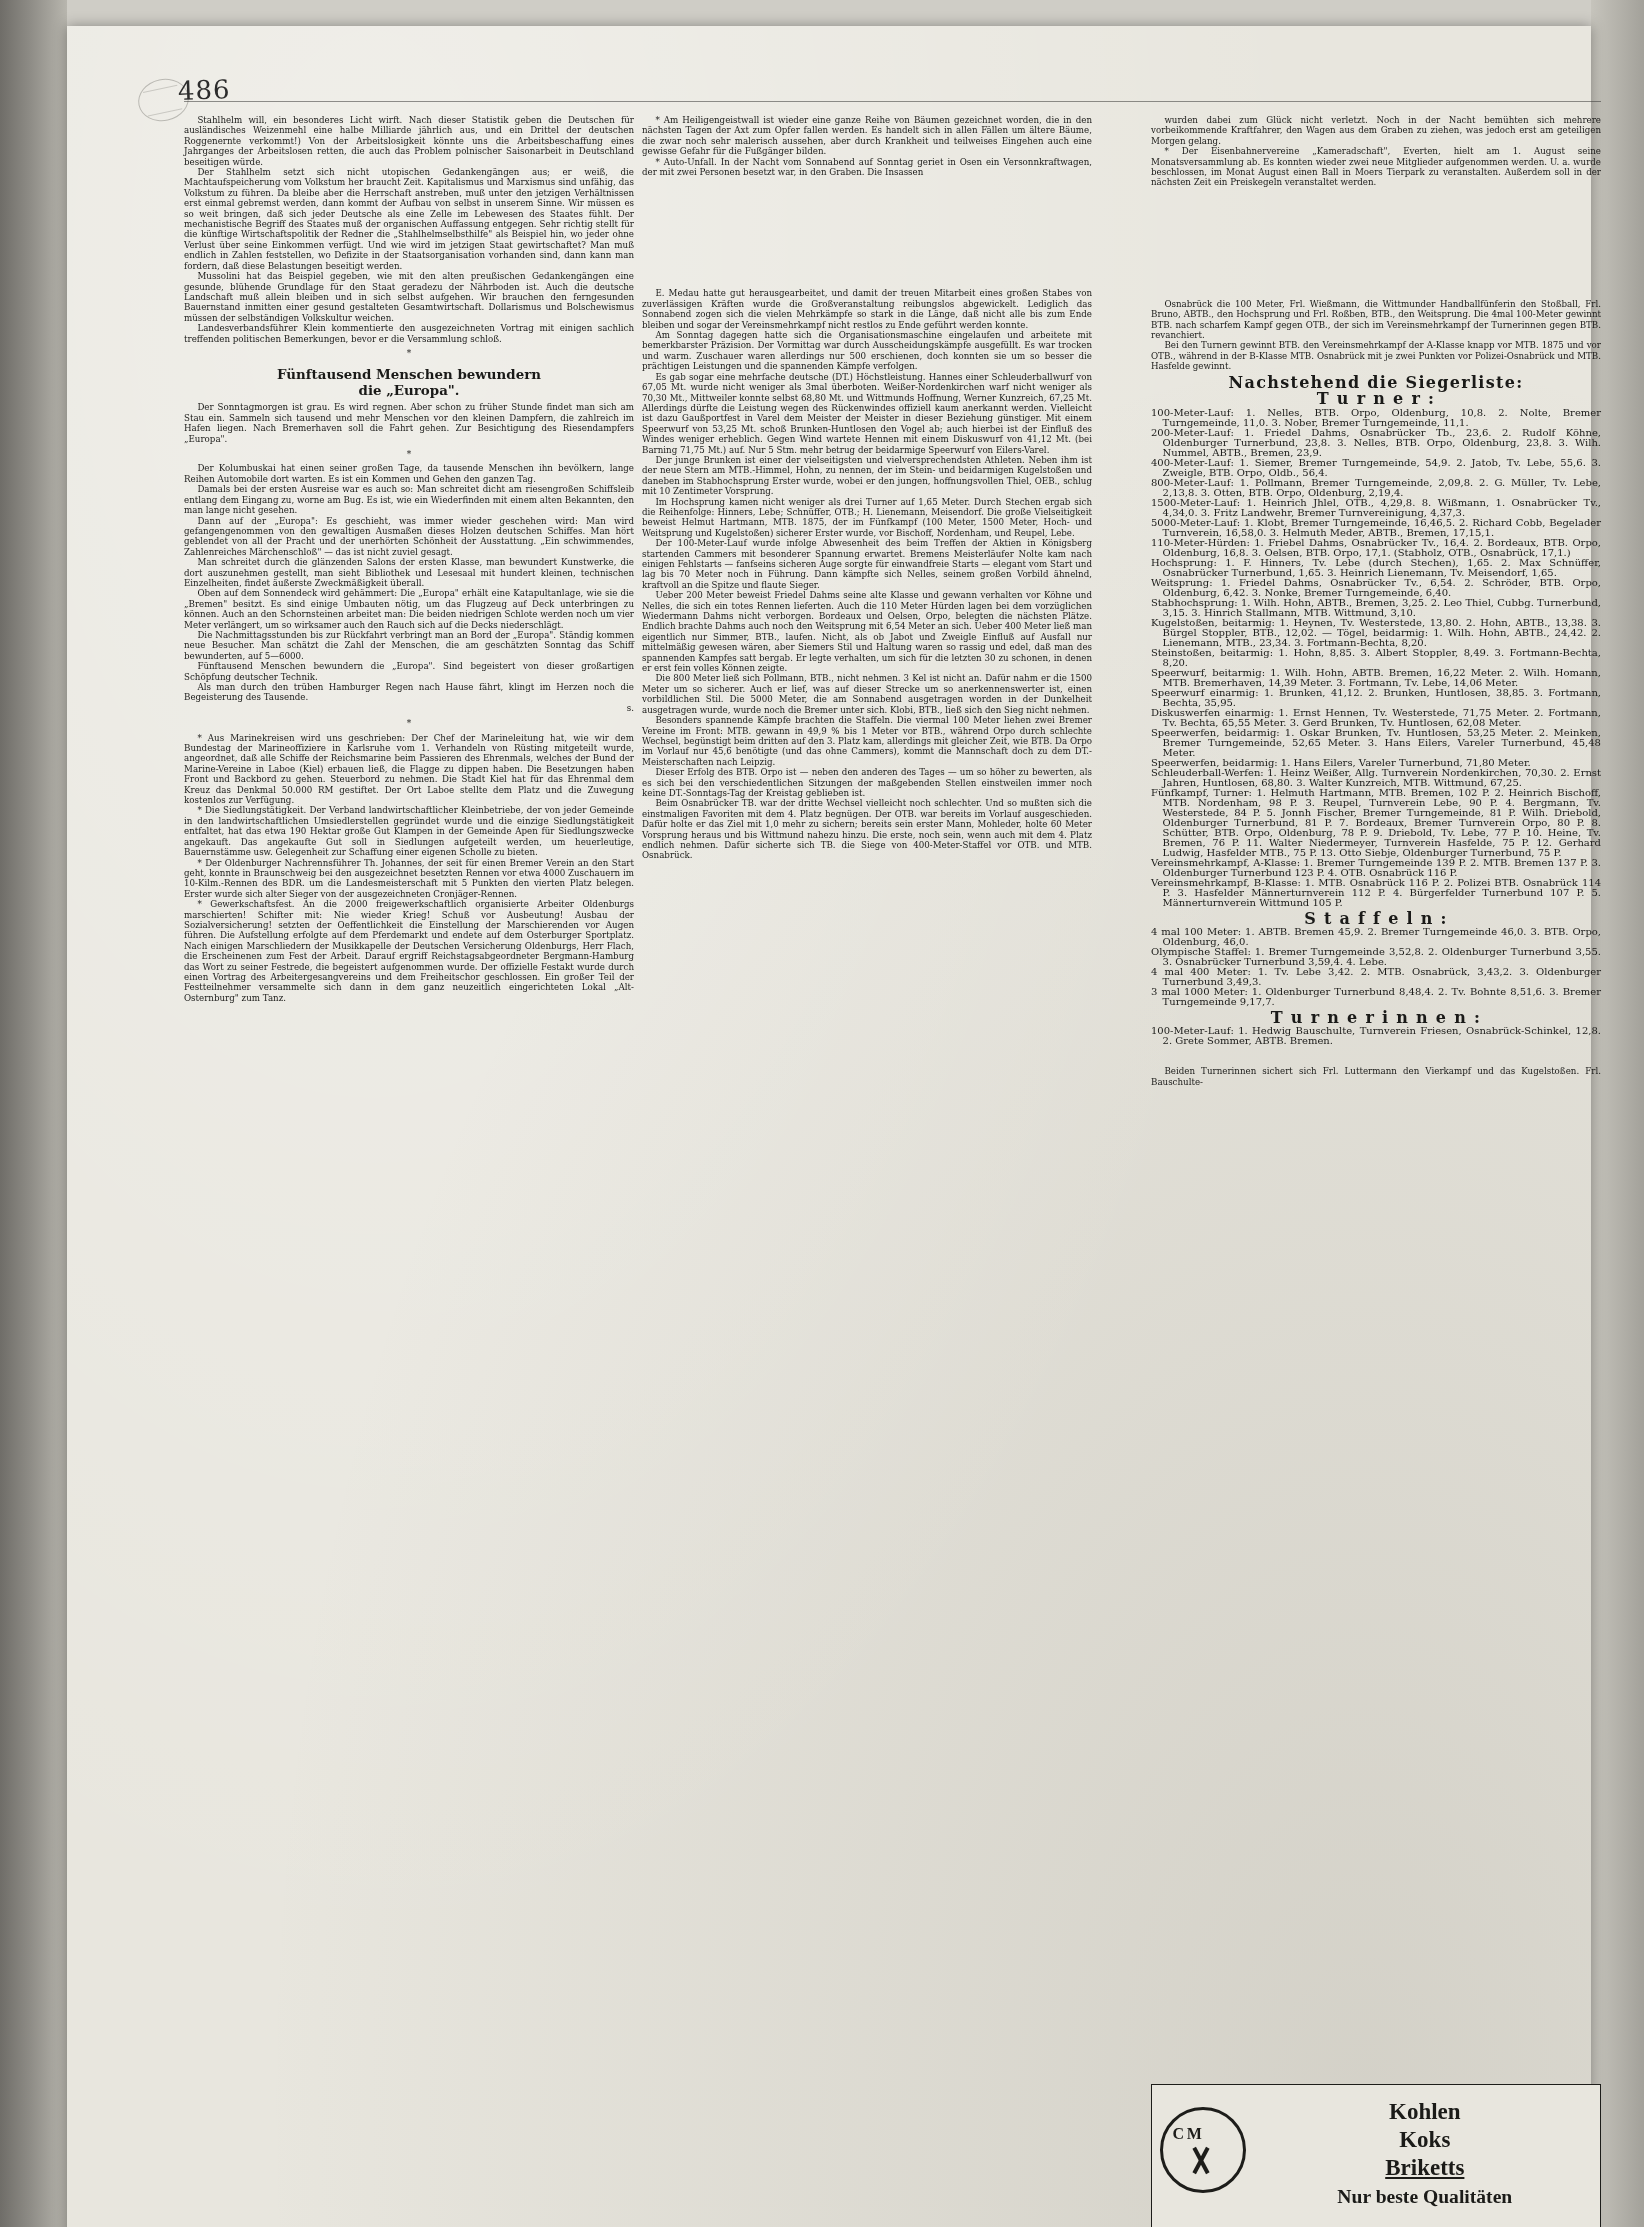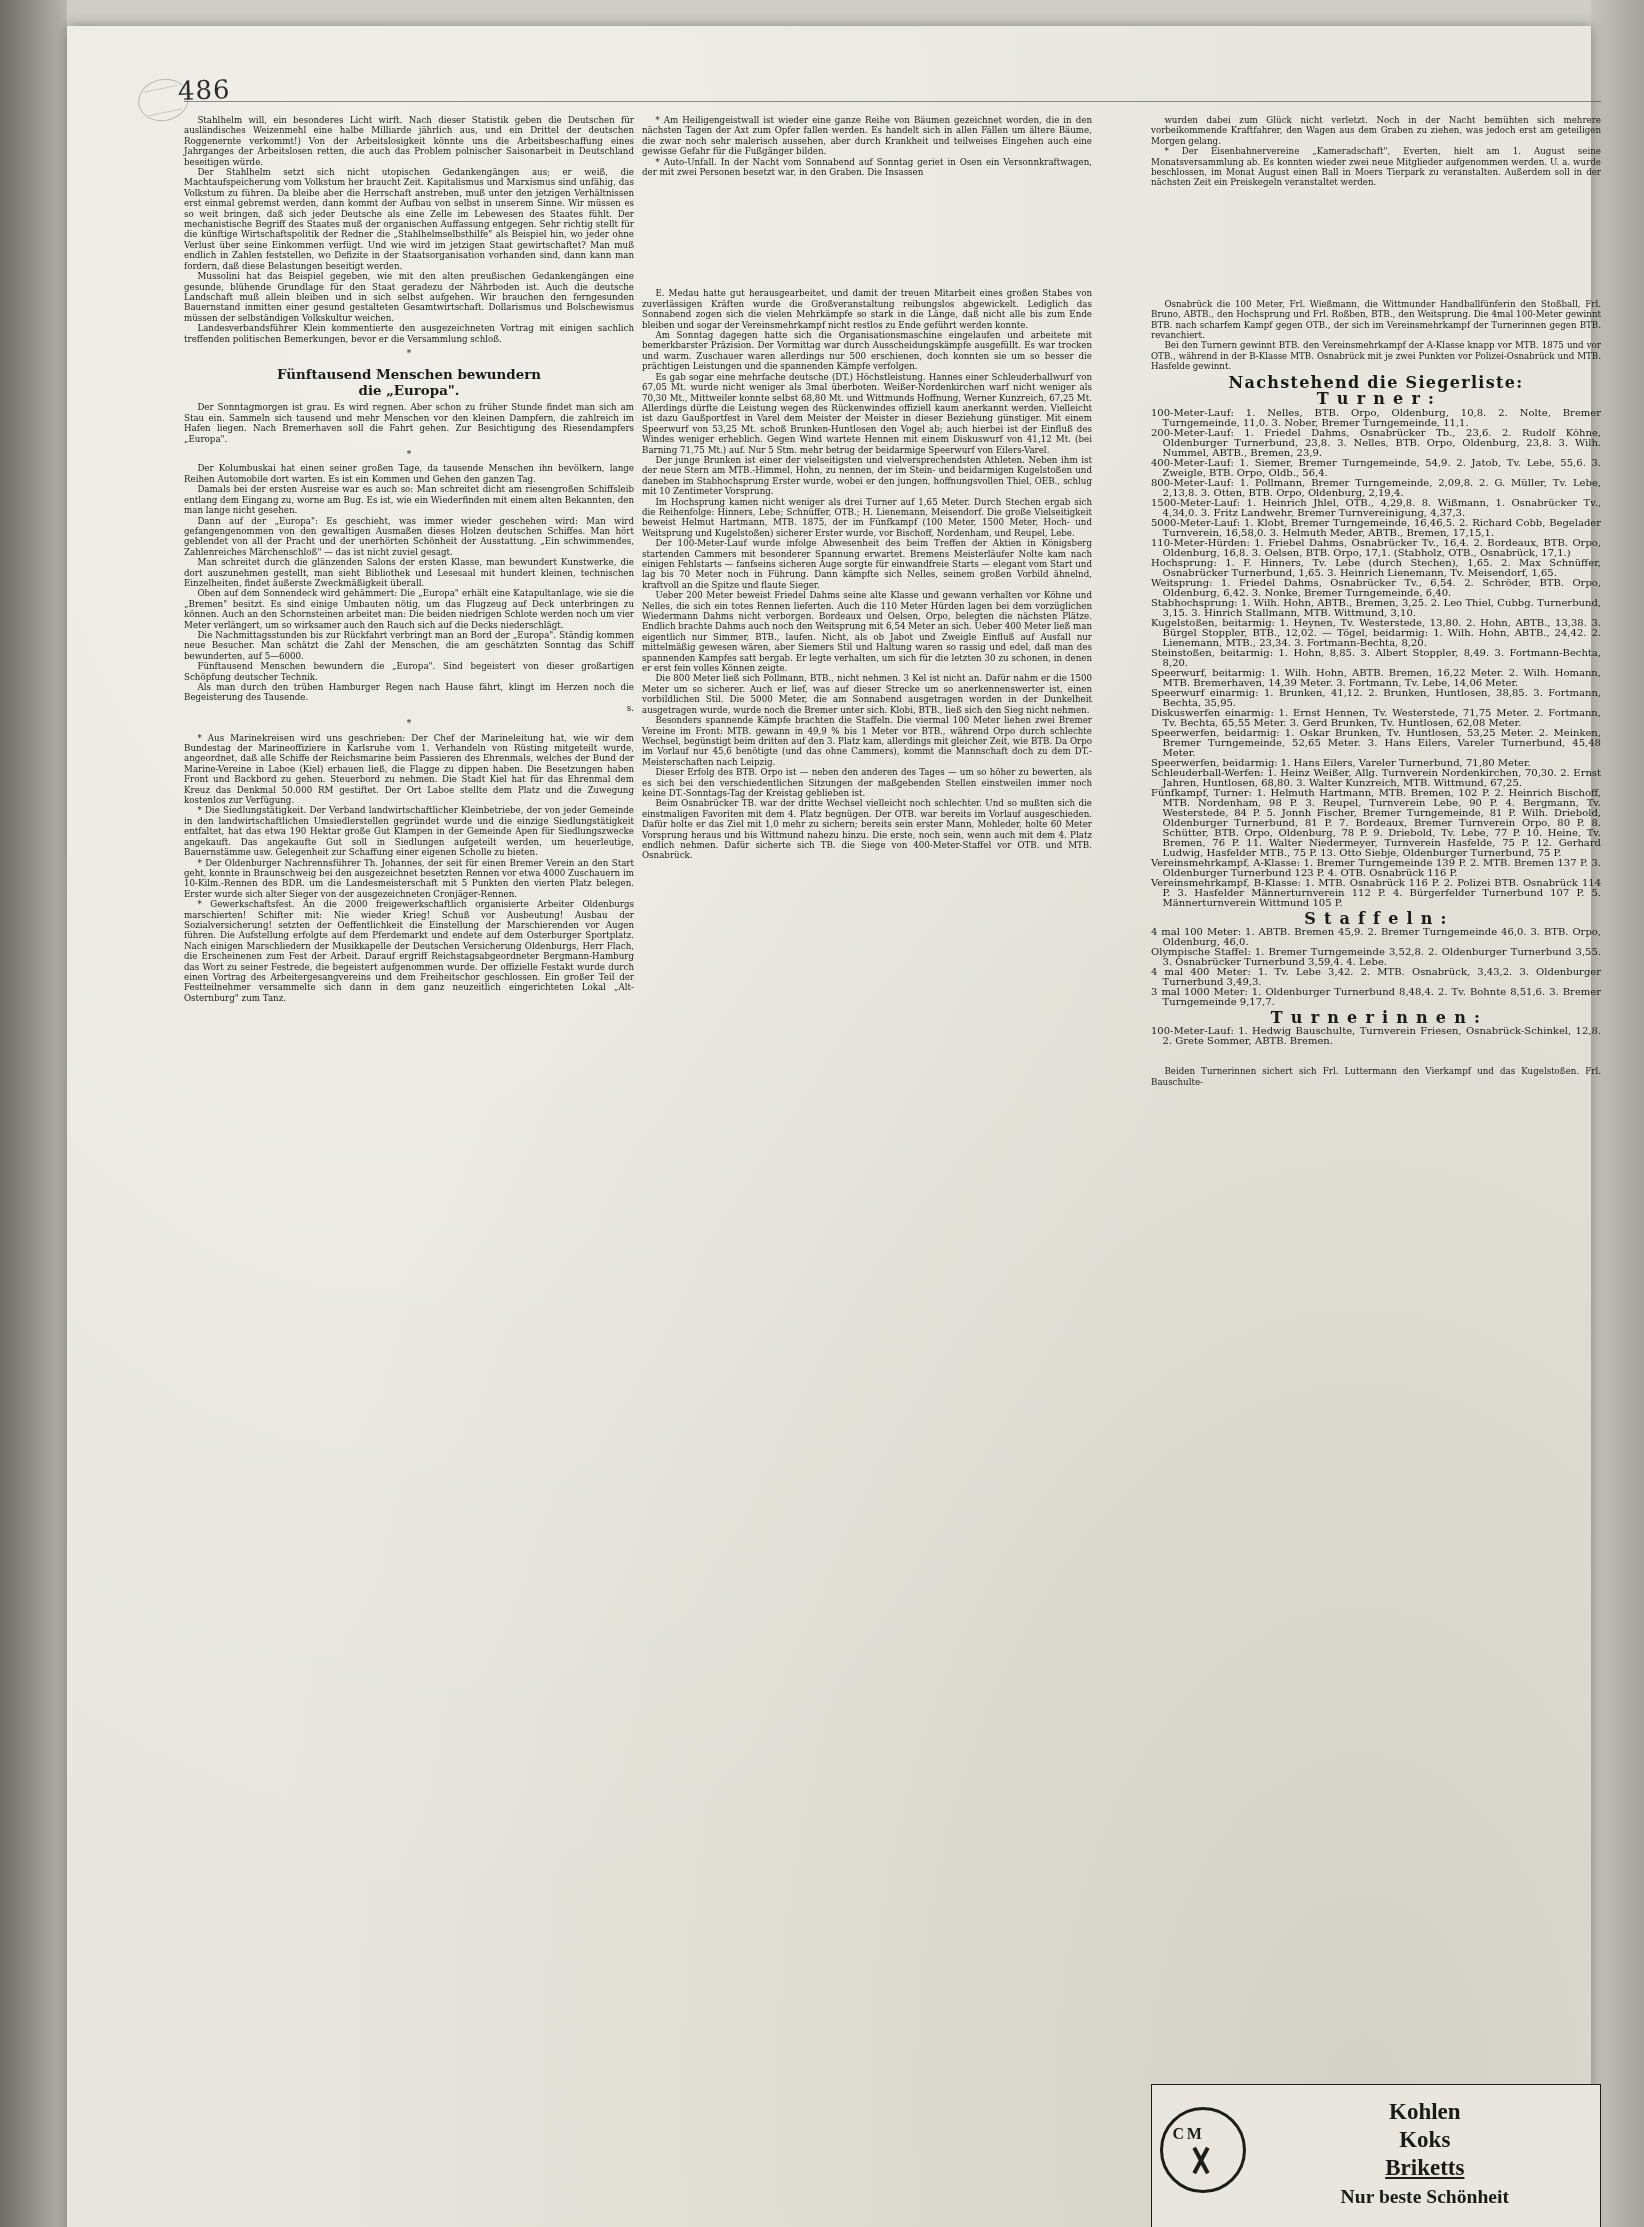--- a/index.html
+++ b/index.html
@@ -277,21 +277,21 @@
           <div class="ad-logo">
             <div class="circ"></div>
             <div class="cm">CM</div>
             <div class="hammers"></div>
           </div>
 
           <div class="ad-words">
             <div class="ad-w1">Kohlen</div>
             <div class="ad-w2">Koks</div>
             <div class="ad-w3">Briketts</div>
-            <div class="ad-w4">Nur beste Schönheit</div>
+            <div class="ad-w4">Nur beste Qualitäten</div>
           </div>
 
         </div>
       </div>
 
     </div>
   </div>
 </div>
 
 

